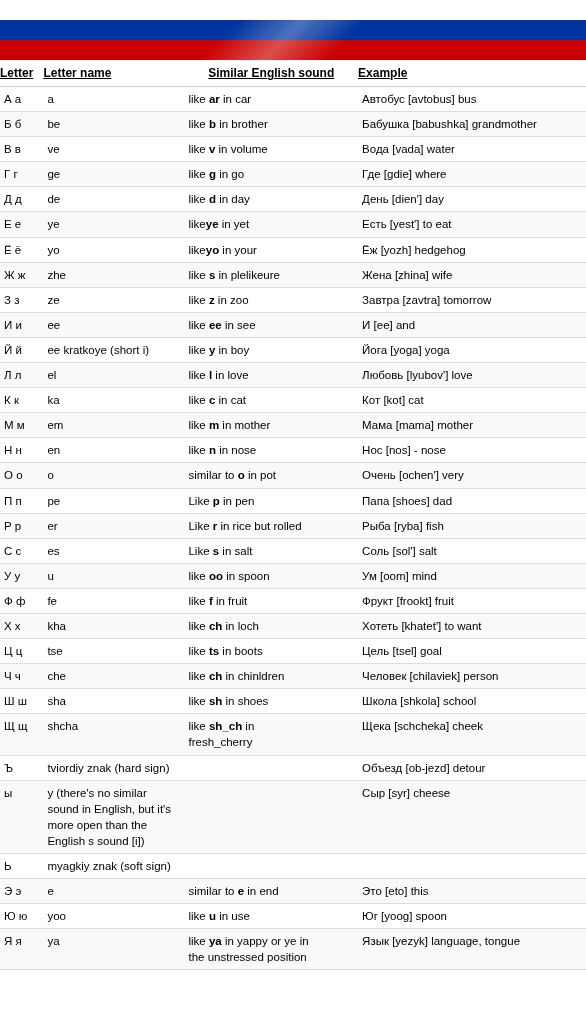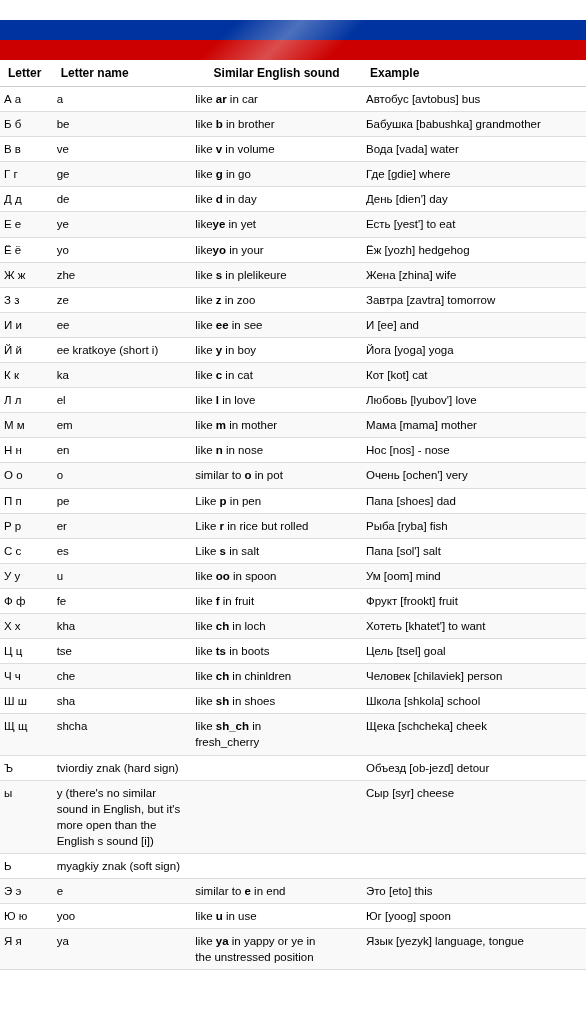--- a/index.html
+++ b/index.html
@@ -27,26 +27,27 @@
       background: linear-gradient(135deg, transparent 40%, rgba(255,255,255,0.3) 50%, transparent 60%);
     }
     table {
       width: 100%;
       border-collapse: collapse;
     }
     thead tr {
       background: #fff;
     }
     thead th {
-      padding: 6px 8px;
+      padding: 6px 0;
       text-align: left;
       font-weight: bold;
       font-size: 12px;
       border-bottom: 1px solid #ccc;
       vertical-align: bottom;
+      text-decoration: underline;
     }
     tbody tr {
       border-bottom: 1px solid #ddd;
     }
     tbody tr:nth-child(even) {
       background: #f9f9f9;
     }
     tbody td {
       padding: 4px 4px;
       vertical-align: top;
@@ -151,32 +152,32 @@
           <td>like <b>ee</b> in see</td>
           <td>И [ee] and</td>
         </tr>
         <tr>
           <td>Й й</td>
           <td>ee kratkoye (short i)</td>
           <td>like <b>y</b> in boy</td>
           <td>Йога [yoga] yoga</td>
         </tr>
         <tr>
+          <td>Л л</td>
+          <td>el</td>
+          <td>like <b>l</b> in love</td>
+          <td>Любовь [lyubov'] love</td>
+        </tr>
+        <tr>
           <td>К к</td>
           <td>ka</td>
           <td>like <b>c</b> in cat</td>
           <td>Кот [kot] cat</td>
         </tr>
         <tr>
-          <td>Л л</td>
-          <td>el</td>
-          <td>like <b>l</b> in love</td>
-          <td>Любовь [lyubov'] love</td>
-        </tr>
-        <tr>
           <td>М м</td>
           <td>em</td>
           <td>like <b>m</b> in mother</td>
           <td>Мама [mama] mother</td>
         </tr>
         <tr>
           <td>Н н</td>
           <td>en</td>
           <td>like <b>n</b> in nose</td>
           <td>Нос [nos] - nose</td>
@@ -196,21 +197,21 @@
         <tr>
           <td>Р р</td>
           <td>er</td>
           <td>Like <b>r</b> in rice but rolled</td>
           <td>Рыба [ryba] fish</td>
         </tr>
         <tr>
           <td>С с</td>
           <td>es</td>
           <td>Like <b>s</b> in salt</td>
-          <td>Папа [sol'] salt</td>
+          <td>Соль [sol'] salt</td>
         </tr>
         <tr>
           <td>У у</td>
           <td>u</td>
           <td>like <b>oo</b> in spoon</td>
           <td>Ум [oom] mind</td>
         </tr>
         <tr>
           <td>Ф ф</td>
           <td>fe</td>

